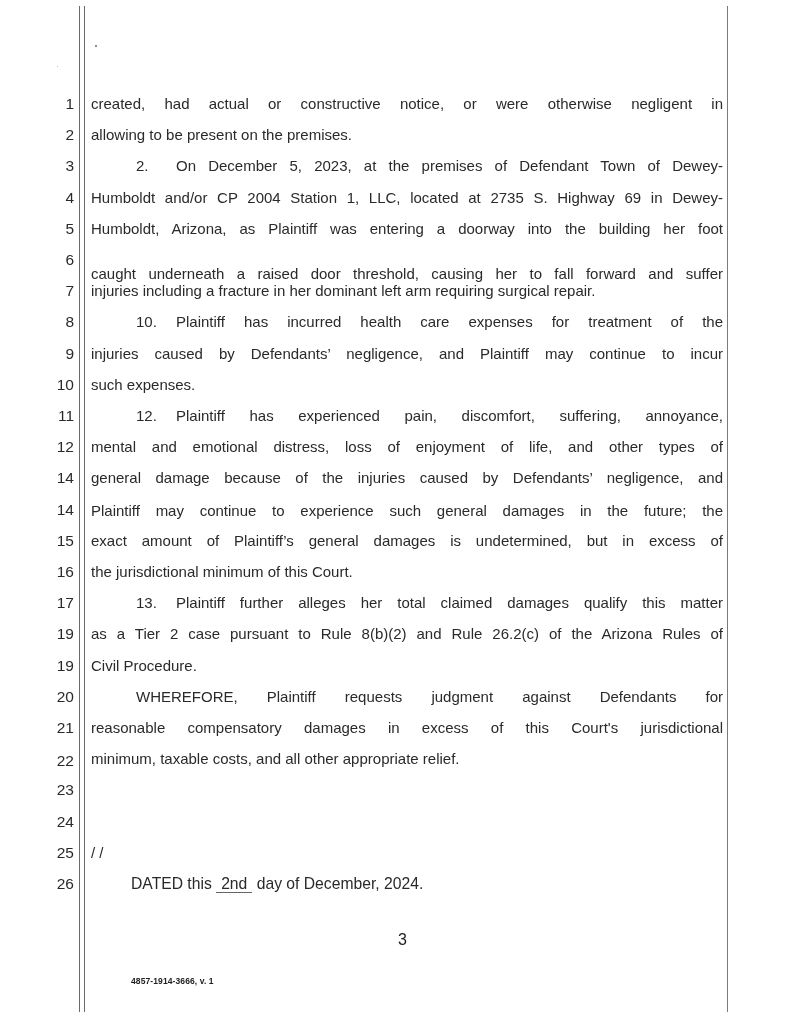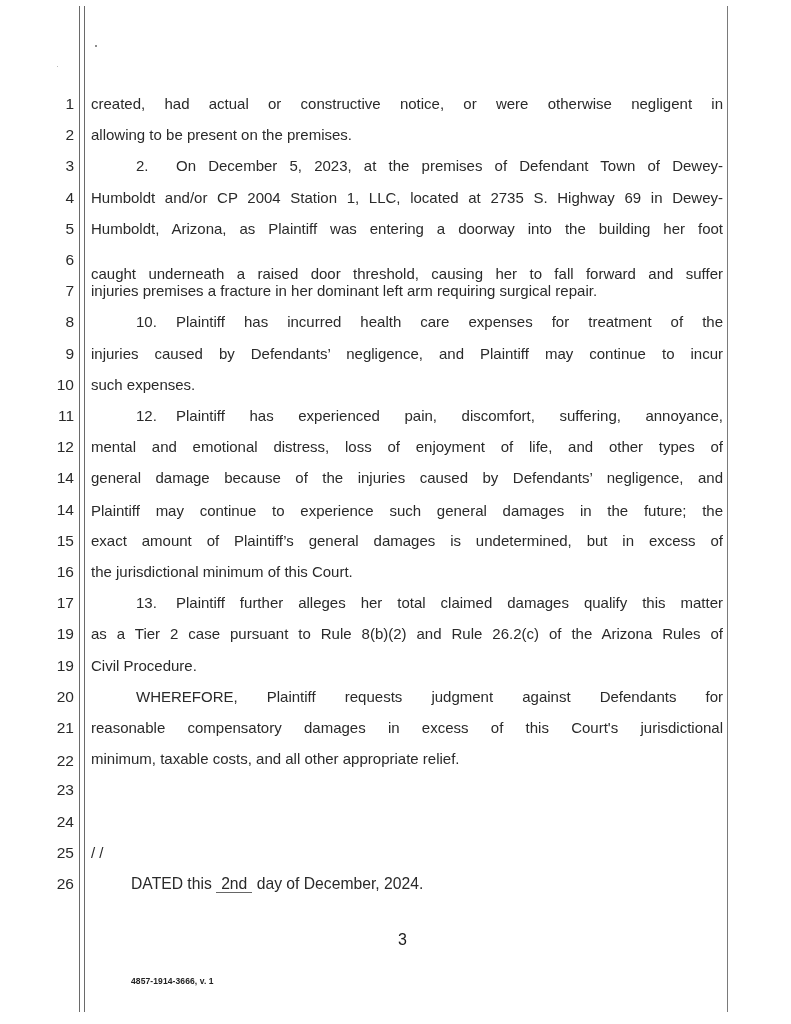--- a/index.html
+++ b/index.html
@@ -67,21 +67,21 @@
     <div class="lineno" style="top: 874px;">26</div>
   </div>
 
 <div class="body-lines" id="body-lines">
     <div class="ln just" style="top: 94px;"><span>created, had actual or constructive notice, or were otherwise negligent in</span></div>
     <div class="ln" style="top: 125.2px;"><span>allowing to be present on the premises.</span></div>
     <div class="ln just indent" style="top: 156.4px;"><span class="pnum">2.</span><span>On December 5, 2023, at the premises of Defendant Town of Dewey-</span></div>
     <div class="ln just" style="top: 187.6px;"><span>Humboldt and/or CP 2004 Station 1, LLC, located at 2735 S. Highway 69 in Dewey-</span></div>
     <div class="ln just" style="top: 218.8px;"><span>Humboldt, Arizona, as Plaintiff was entering a doorway into the building her foot</span></div>
     <div class="ln just" style="top: 264px;"><span>caught underneath a raised door threshold, causing her to fall forward and suffer</span></div>
-    <div class="ln" style="top: 281.2px;"><span>injuries premises a fracture in her dominant left arm requiring surgical repair.</span></div>
+    <div class="ln" style="top: 281.2px;"><span>injuries including a fracture in her dominant left arm requiring surgical repair.</span></div>
     <div class="ln just indent" style="top: 312.4px;"><span class="pnum">10.</span><span>Plaintiff has incurred health care expenses for treatment of the</span></div>
     <div class="ln just" style="top: 343.6px;"><span>injuries caused by Defendants’ negligence, and Plaintiff may continue to incur</span></div>
     <div class="ln" style="top: 374.8px;"><span>such expenses.</span></div>
     <div class="ln just indent" style="top: 406px;"><span class="pnum">12.</span><span>Plaintiff has experienced pain, discomfort, suffering, annoyance,</span></div>
     <div class="ln just" style="top: 437.2px;"><span>mental and emotional distress, loss of enjoyment of life, and other types of</span></div>
     <div class="ln just" style="top: 468.4px;"><span>general damage because of the injuries caused by Defendants’ negligence, and</span></div>
     <div class="ln just" style="top: 501px;"><span>Plaintiff may continue to experience such general damages in the future; the</span></div>
     <div class="ln just" style="top: 530.8px;"><span>exact amount of Plaintiff’s general damages is undetermined, but in excess of</span></div>
     <div class="ln" style="top: 562px;"><span>the jurisdictional minimum of this Court.</span></div>
     <div class="ln just indent" style="top: 593.2px;"><span class="pnum">13.</span><span>Plaintiff further alleges her total claimed damages qualify this matter</span></div>

